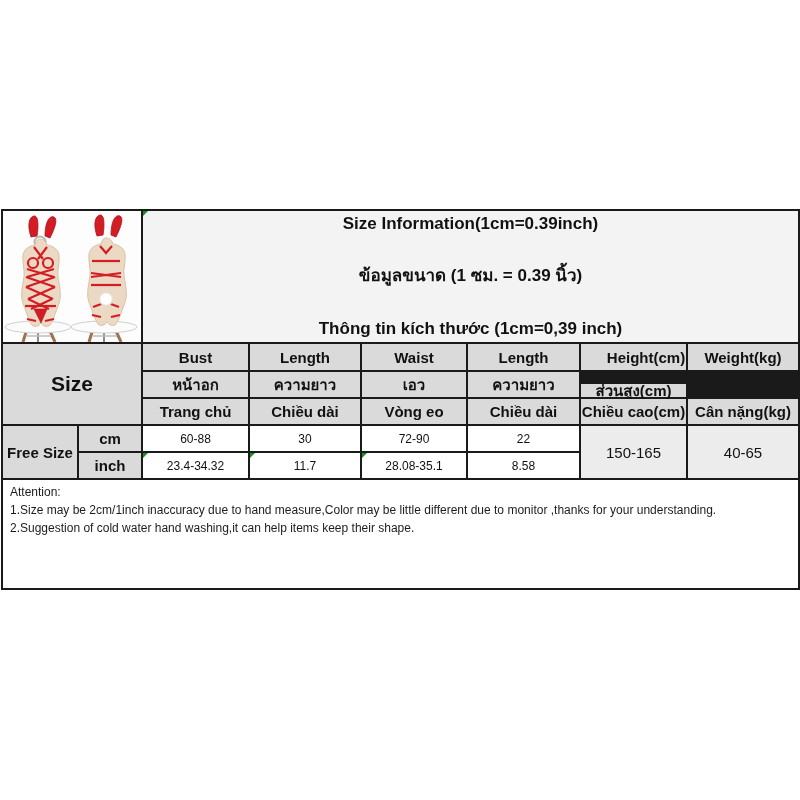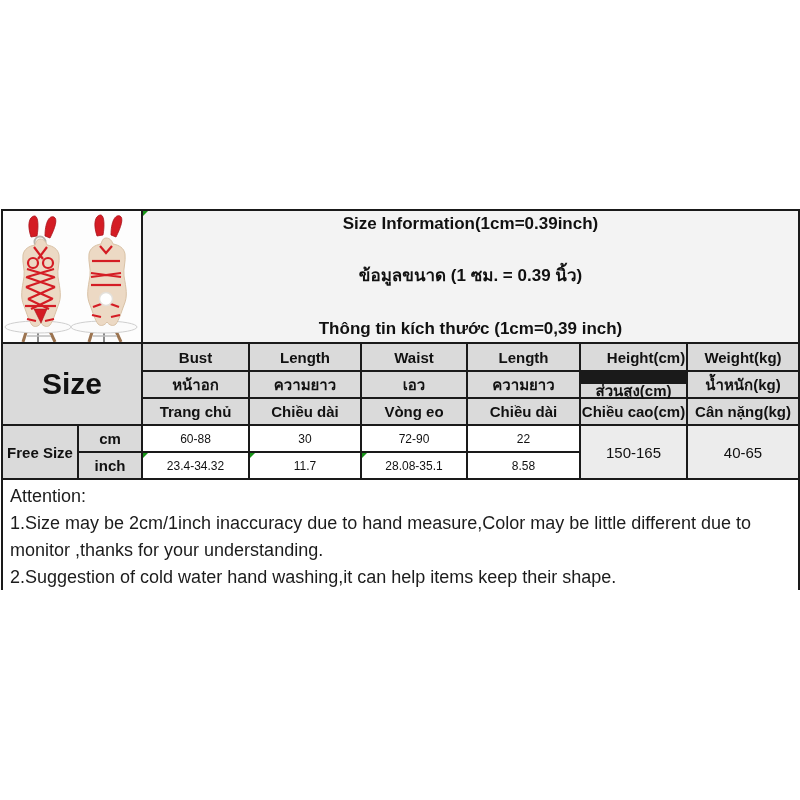--- a/index.html
+++ b/index.html
@@ -17,25 +17,25 @@
   }
   .cell{
     background:#ffffff;display:flex;align-items:center;justify-content:center;
     font-size:15px;font-weight:700;position:relative;white-space:nowrap;gap:28px;
   }
   .hdr{background:#dadada;}
   .banner-title{background:#f3f3f3;flex-direction:column;line-height:1.45;}
   .banner-title .t-line{font-size:17px;font-weight:700;}
   .merged{background:#ececec;font-weight:400;}
   .val{font-weight:400;font-size:12px;}
-  .size-big{font-size:30px;font-weight:700;}
+  .size-big{font-size:21px;font-weight:700;}
   .img-cell{background:#fdfdfd;padding:0;overflow:hidden;}
   .attention{
     background:#ffffff;display:block;padding:3px 7px 0 7px;
-    font-size:18px;font-weight:400;line-height:1.5;white-space:normal;
+    font-size:12px;font-weight:400;line-height:1.5;white-space:normal;
     color:#1c1c1c;
   }
   .gtri{ 
     position:absolute;top:0;left:0;width:0;height:0;
     border-top:5px solid #179417;border-right:5px solid transparent;
   }
 </style>
 </head>
 <body>
 
@@ -111,21 +111,20 @@
     <div class="cell hdr" style="grid-column:5;grid-row:2;">Waist</div>
     <div class="cell hdr" style="grid-column:6;grid-row:2;">Length</div>
     <div class="cell hdr" style="grid-column:7;grid-row:2;padding-left:25px;">Height(cm)</div>
     <div class="cell hdr" style="grid-column:8;grid-row:2;">Weight(kg)</div>
 
     <div class="cell hdr" style="grid-column:3;grid-row:3;">หน้าอก</div>
     <div class="cell hdr" style="grid-column:4;grid-row:3;">ความยาว</div>
     <div class="cell hdr" style="grid-column:5;grid-row:3;">เอว</div>
     <div class="cell hdr" style="grid-column:6;grid-row:3;">ความยาว</div>
     <div class="cell hdr" style="grid-column:7;grid-row:3;margin-top:12px;">ส่วนสูง(cm)</div>
-    <div class="cell hdr" style="grid-column:8;grid-row:3;">น้ำหนัก(kg)</div>
 
     <div class="cell hdr" style="grid-column:3;grid-row:4;">Trang chủ</div>
     <div class="cell hdr" style="grid-column:4;grid-row:4;">Chiều dài</div>
     <div class="cell hdr" style="grid-column:5;grid-row:4;">Vòng eo</div>
     <div class="cell hdr" style="grid-column:6;grid-row:4;">Chiều dài</div>
     <div class="cell hdr" style="grid-column:7;grid-row:4;">Chiều cao(cm)</div>
     <div class="cell hdr" style="grid-column:8;grid-row:4;">Cân nặng(kg)</div>
 
     <div class="cell hdr" style="grid-column:1;grid-row:5/7;">Free Size</div>
     <div class="cell hdr" style="grid-column:2;grid-row:5;">cm</div>

